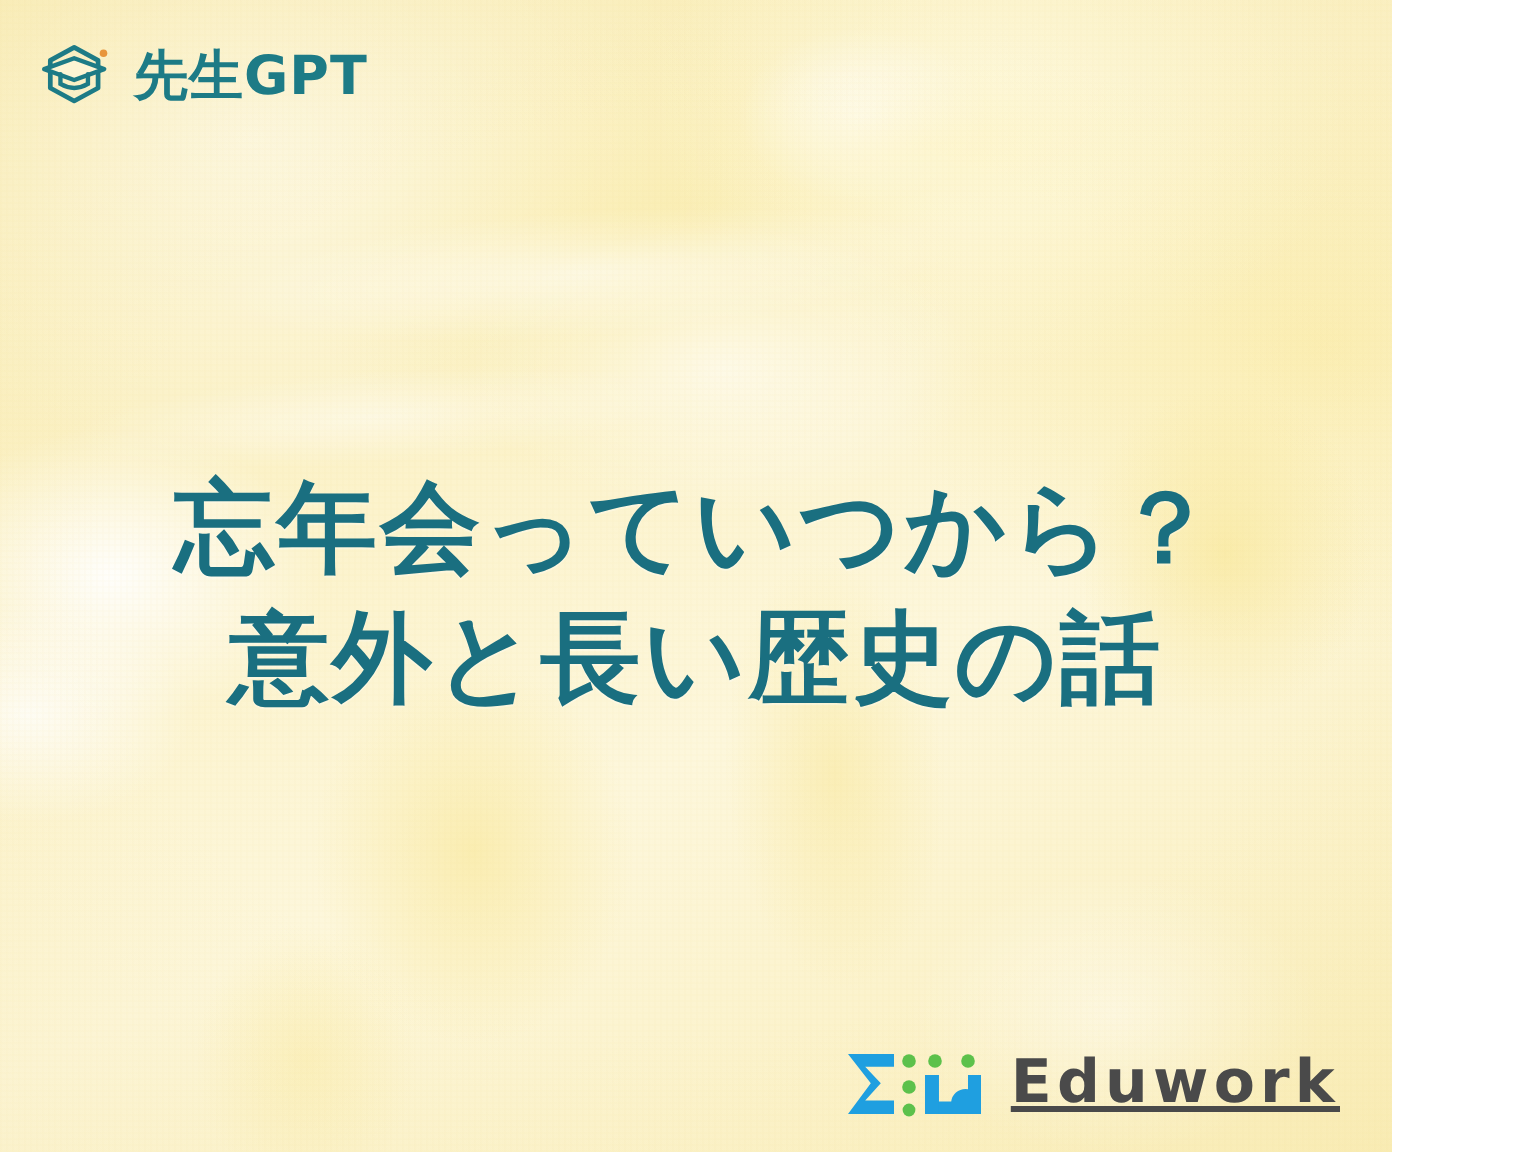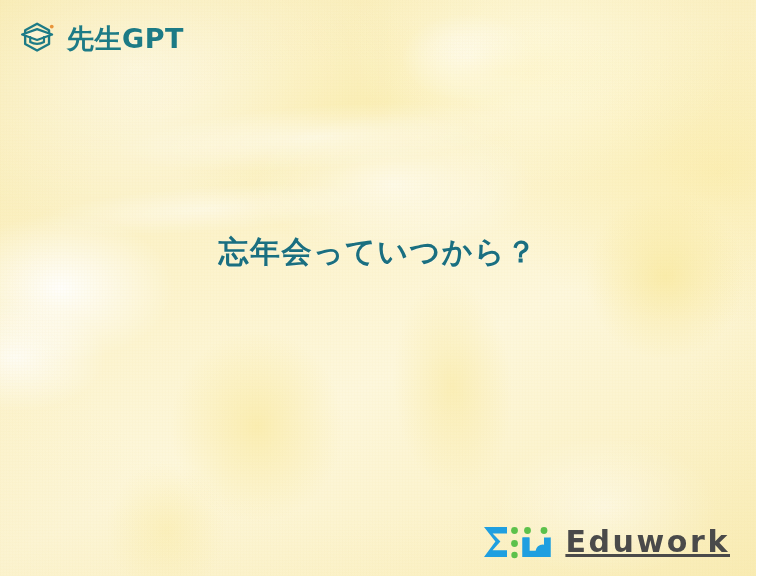--- a/index.html
+++ b/index.html
@@ -8,21 +8,21 @@
     width: 768px;
     height: 576px;
     overflow: hidden;
   }
   body {
     font-family: "DejaVu Sans", "Liberation Sans", sans-serif;
   }
 
   #slide {
     position: relative;
-    width: 756px;
+    width: 696px;
     height: 576px;
     overflow: hidden;
     background-color: #5eead4;
   }
 
   
   .bg-layer {
     position: absolute;
     inset: 0;
     pointer-events: none;
@@ -92,21 +92,21 @@
   
   #headline {
     position: absolute;
     left: 0;
     right: 0;
     top: 232px;
     text-align: center;
   }
   .headline-line {
     font-family: "DejaVu Sans", "Liberation Sans", sans-serif;
-    font-size: 30px;
+    font-size: 50px;
     font-weight: 700;
     color: #1a6f80;
     letter-spacing: 1.5px;
     line-height: 1.30;
     white-space: nowrap;
     text-shadow: 0 1px 0 rgba(255,255,255,0.30);
   }
 
   
   #eduwork-lockup {
@@ -149,20 +149,21 @@
 
       <path d="M13.4 20.0 L13.4 25.4 Q21 29.8 28.6 25.4 L28.6 20.0" fill="none" stroke="#1d7b86" stroke-width="2.4" stroke-linecap="round"></path>
 
       <circle cx="37.2" cy="8.4" r="2.1" fill="#e8953a"></circle>
     </svg>
     <div id="brand-name">先生GPT</div>
   </div>
 
   <div id="headline">
     <div class="headline-line">忘年会っていつから？</div>
+    <div class="headline-line">意外と長い歴史の話</div>
   </div>
 
   <div id="eduwork-lockup">
     <svg id="eduwork-mark" viewBox="0 0 74 36">
 
       <path d="M4 3 H27 V9.4 H12.6 L20.4 17.6 L12.6 26.2 H27 V33 H4 L15.4 17.6 Z" fill="#1f9fe0"></path>
 
       <circle cx="34.5" cy="6.5" r="3.4" fill="#5cc14b"></circle>
       <circle cx="34.5" cy="19.5" r="3.4" fill="#5cc14b"></circle>
       <circle cx="34.5" cy="31.0" r="3.2" fill="#5cc14b"></circle>

